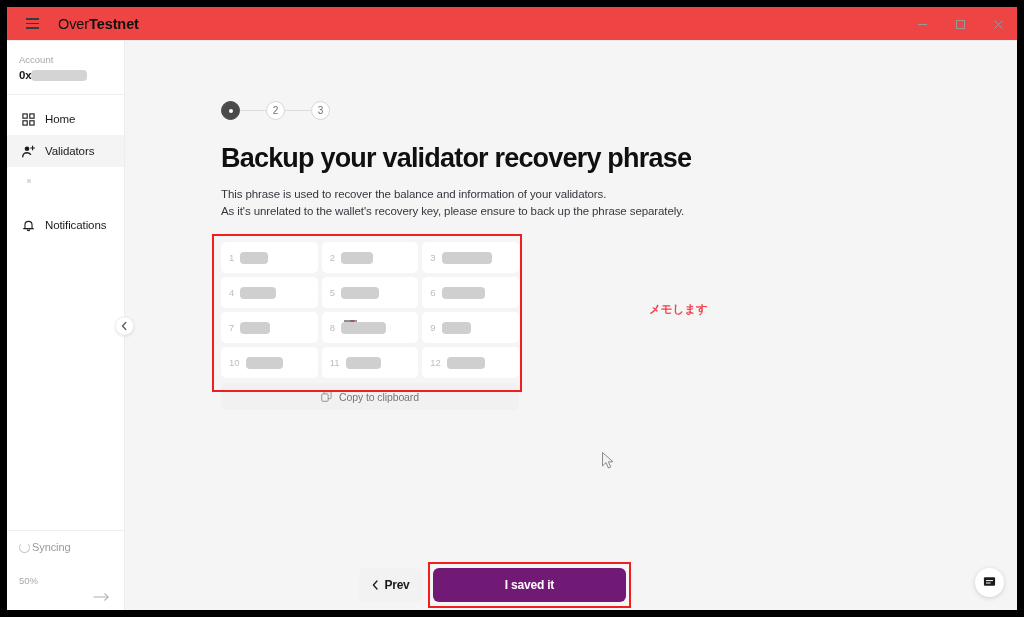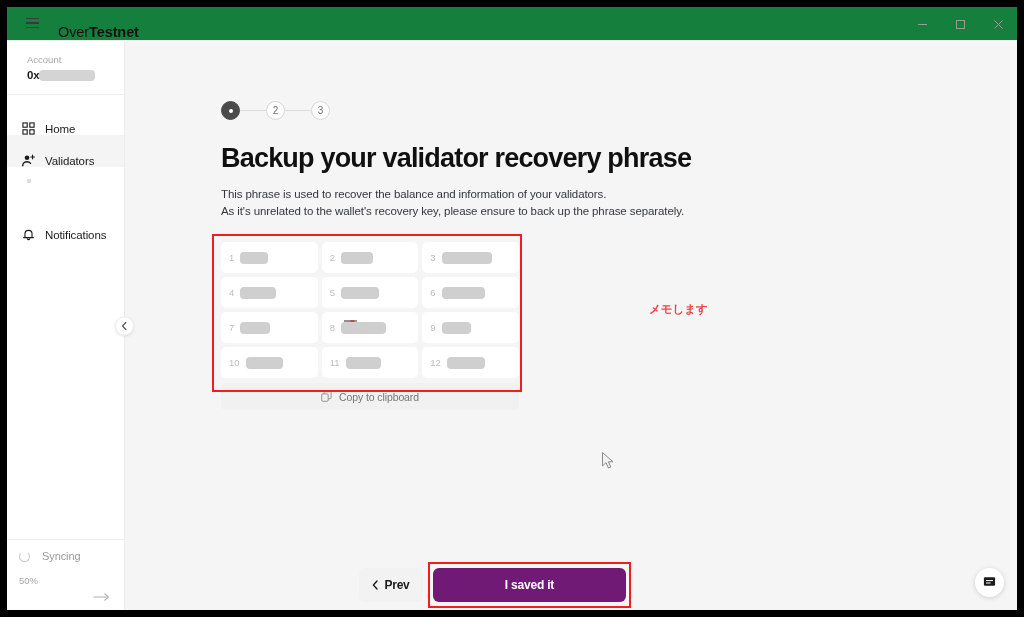--- a/index.html
+++ b/index.html
@@ -14,22 +14,22 @@
     left: 7px; top: 7px;
     width: 1010px; height: 603px;
     background: #f5f5f5;
     display: flex; flex-direction: column;
     overflow: hidden;
   }
 
   
   .titlebar {
     height: 34px; flex: 0 0 34px;
-    background: #15803d;
-    display: flex; align-items: flex-end;
+    background: #ef4444;
+    display: flex; align-items: center;
     border-bottom: 1px solid #ececec;
     position: relative;
   }
   .hamburger {
     width: 30px; height: 34px;
     display: flex; flex-direction: column;
     align-items: center; justify-content: center;
     gap: 3px; margin-left: 10px; cursor: pointer;
   }
   .hamburger i { display:block; width: 13px; height: 1.4px; background: #3a3a3a; }
@@ -54,59 +54,59 @@
 
   
   .sidebar {
     width: 118px; flex: 0 0 118px;
     background: #ffffff;
     border-right: 1px solid #ececec;
     display: flex; flex-direction: column;
     position: relative;
   }
   .account-box {
-    padding: 12px 10px 13px 20px;
+    padding: 12px 10px 13px 12px;
     border-bottom: 1px solid #efefef;
   }
   .account-label { font-size: 9.5px; color: #a8a8a8; line-height: 13px; }
   .account-addr { display: flex; align-items: center; margin-top: 3px; }
   .account-addr .pre { font-size: 11.5px; color: #1a1a1a; font-weight: 600; letter-spacing: -0.2px; }
   .redact { background: #d4d4d4; border-radius: 4px; display: inline-block; }
   .acct-redact { width: 56px; height: 11px; margin-left: 0px; }
 
   .nav { padding-top: 8px; }
   .nav-item {
-    display: flex; align-items: flex-end;
+    display: flex; align-items: center;
     height: 32px; padding-left: 14px; gap: 10px;
     cursor: pointer; position: relative;
   }
   .nav-item.active { background: #f4f4f4; }
   .nav-item .nav-label { font-size: 11.5px; color: #1b1b1b; letter-spacing: -0.1px; }
   .nav-icon { width: 14px; height: 14px; display:flex; align-items:center; justify-content:center; flex:0 0 14px; }
   .nav-icon svg { display:block; }
   .nav-sub {
     height: 28px; display: flex; align-items: center;
     padding-left: 20px;
   }
   .nav-sub .dot { width: 4px; height: 4px; background: #dcdcdc; border-radius: 1px; display:block; }
   .nav-gap { height: 14px; }
 
   .sidebar-footer {
     margin-top: auto;
     border-top: 1px solid #efefef;
     padding: 10px 10px 8px 12px;
   }
-  .sync-row { display: flex; align-items: center; gap: 12px; }
+  .sync-row { display: flex; align-items: center; gap: 2px; }
   .sync-spinner {
     width: 11px; height: 11px; border-radius: 50%;
     border: 1.4px solid #c9c9c9; border-top-color: transparent;
     display: block;
   }
   .sync-text { font-size: 11px; color: #9a9a9a; letter-spacing: -0.1px; }
-  .sync-pct { font-size: 9.5px; color: #a8a8a8; margin-top: 13px; display:block; }
+  .sync-pct { font-size: 9.5px; color: #a8a8a8; margin-top: 22px; display:block; }
   .sync-arrow { display: flex; justify-content: flex-end; margin-top: 6px; padding-right: 4px; cursor: pointer; }
 
   .collapse-handle {
     position: absolute; right: -10px; top: 50%;
     transform: translateY(-50%);
     width: 19px; height: 19px; border-radius: 50%;
     background: #ffffff; border: 1px solid #f0f0f0;
     box-shadow: 0 1px 3px rgba(0,0,0,0.10);
     display: flex; align-items: center; justify-content: center;
     cursor: pointer; z-index: 5;

